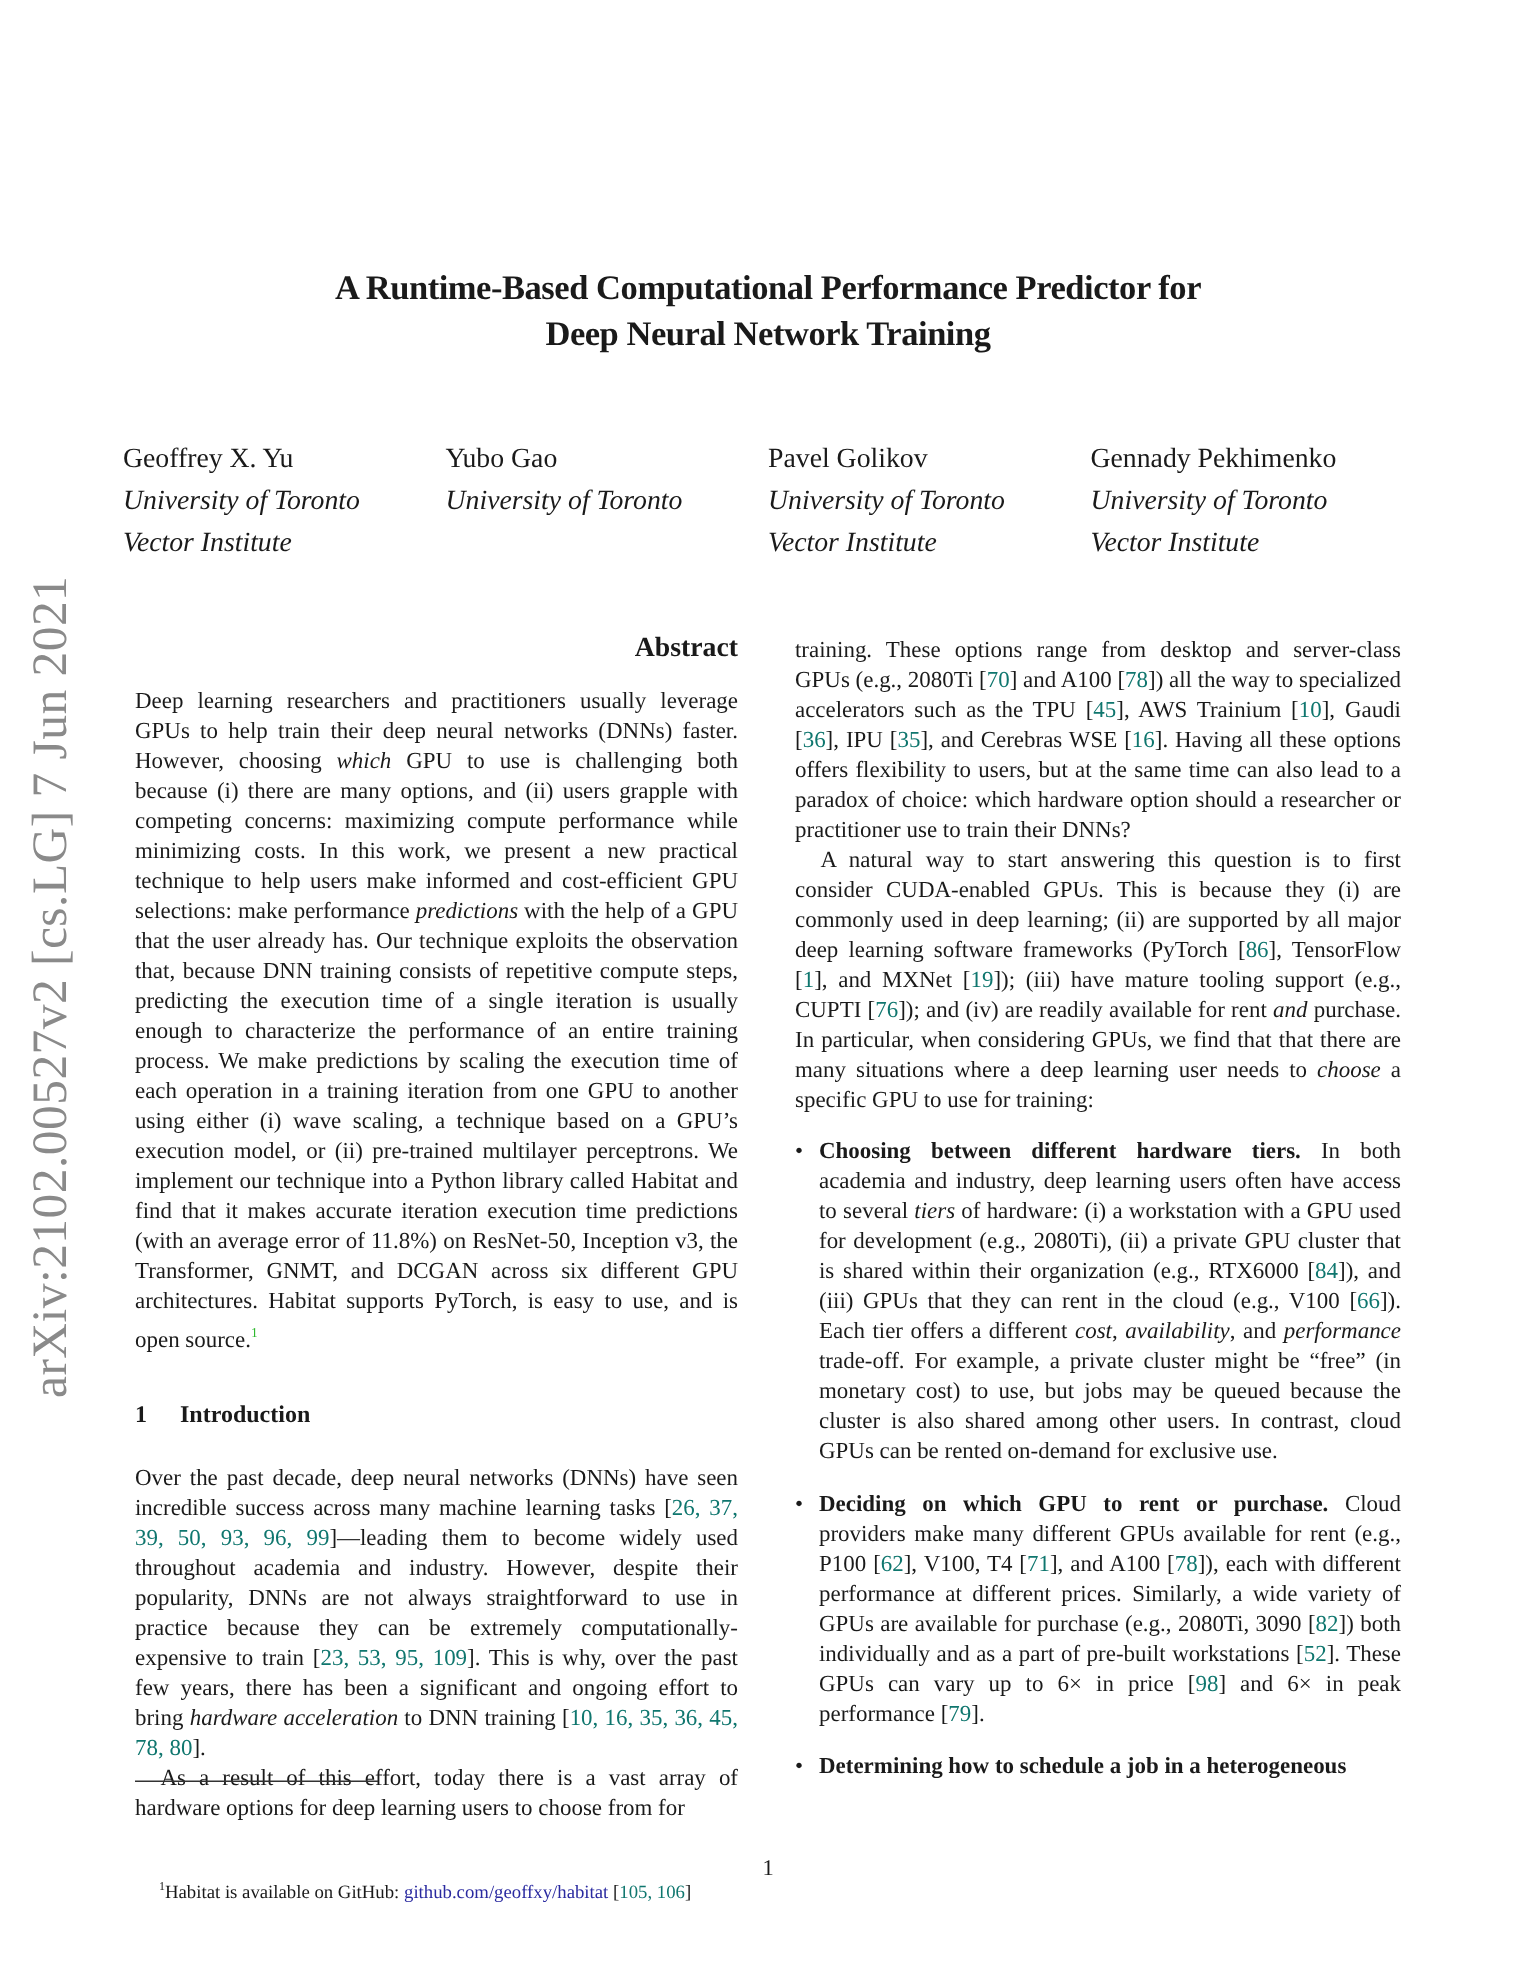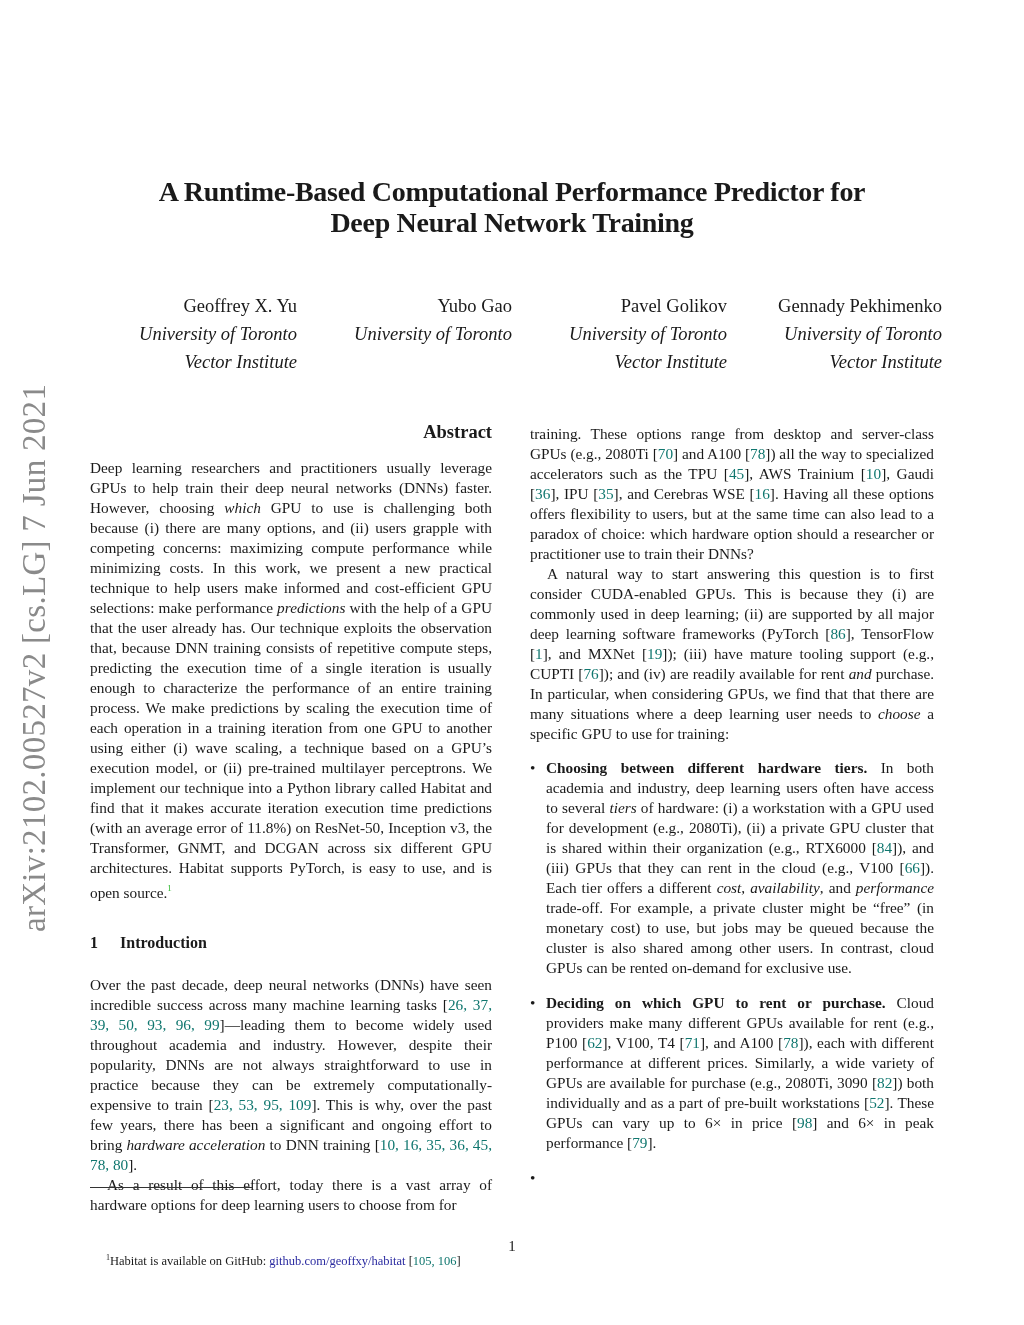--- a/index.html
+++ b/index.html
@@ -2,28 +2,28 @@
 <html><head>
 <meta charset="utf-8">
 <style>
   html, body { margin: 0; padding: 0; background: #ffffff; }
   body {
     width: 1024px; height: 1325px; position: relative; overflow: hidden;
     font-family: "Liberation Serif", "DejaVu Serif", serif; color: #1a1a1a;
   }
   .title {
     position: absolute; left: 150px; top: 176px; width: 724px;
-    text-align: center; font-weight: bold; font-size: 28px; line-height: 31px;
+    text-align: center; font-weight: bold; font-size: 23px; line-height: 31px;
     letter-spacing: -0.3px;
   }
   .authors {
     position: absolute; top: 292px; left: 82px; width: 860px;
     display: flex; justify-content: space-between;
   }
-  .author { text-align: right; width: 215px; font-size: 18.5px; line-height: 28px; }
+  .author { text-align: left; width: 215px; font-size: 18.5px; line-height: 28px; }
   .author .aff { font-style: italic; }
   .arxiv {
     position: absolute; left: 14px; top: 932px;
     transform: rotate(-90deg); transform-origin: 0 0;
     font-size: 33px; color: #8a8a8a; white-space: nowrap; letter-spacing: 0.3px;
     width: 580px; line-height: 40px;
   }
   .col { position: absolute; font-size: 15.3px; line-height: 20px; text-align: justify; }
   .col-left { left: 90px; top: 420px; width: 402px; }
   .col-right { left: 530px; top: 424px; width: 404px; }
@@ -102,17 +102,18 @@
     <li>
       <span class="dot">•</span>
       <b>Choosing between different hardware tiers.</b><span> In both academia and industry, deep learning users often have access to several </span><em>tiers</em><span> of hardware: (i) a workstation with a GPU used for development (e.g., 2080Ti), (ii) a private GPU cluster that is shared within their organization (e.g., RTX6000 [</span><a class="cite">84</a><span>]), and (iii) GPUs that they can rent in the cloud (e.g., V100 [</span><a class="cite">66</a><span>]). Each tier offers a different </span><em>cost</em><span>, </span><em>availability</em><span>, and </span><em>performance</em><span> trade-off. For example, a private cluster might be “free” (in monetary cost) to use, but jobs may be queued because the cluster is also shared among other users. In contrast, cloud GPUs can be rented on-demand for exclusive use.</span>
     </li>
     <li>
       <span class="dot">•</span>
       <b>Deciding on which GPU to rent or purchase.</b><span> Cloud providers make many different GPUs available for rent (e.g., P100 [</span><a class="cite">62</a><span>], V100, T4 [</span><a class="cite">71</a><span>], and A100 [</span><a class="cite">78</a><span>]), each with different performance at different prices. Similarly, a wide variety of GPUs are available for purchase (e.g., 2080Ti, 3090 [</span><a class="cite">82</a><span>]) both individually and as a part of pre-built workstations [</span><a class="cite">52</a><span>]. These GPUs can vary up to 6× in price [</span><a class="cite">98</a><span>] and 6× in peak performance [</span><a class="cite">79</a><span>].</span>
     </li>
     <li>
       <span class="dot">•</span>
+      <b>Determining how to schedule a job in a heterogeneous</b>
     </li>
   </ul>
 </div>
 
 <div class="pagenum">1</div>
 
 </body></html>

